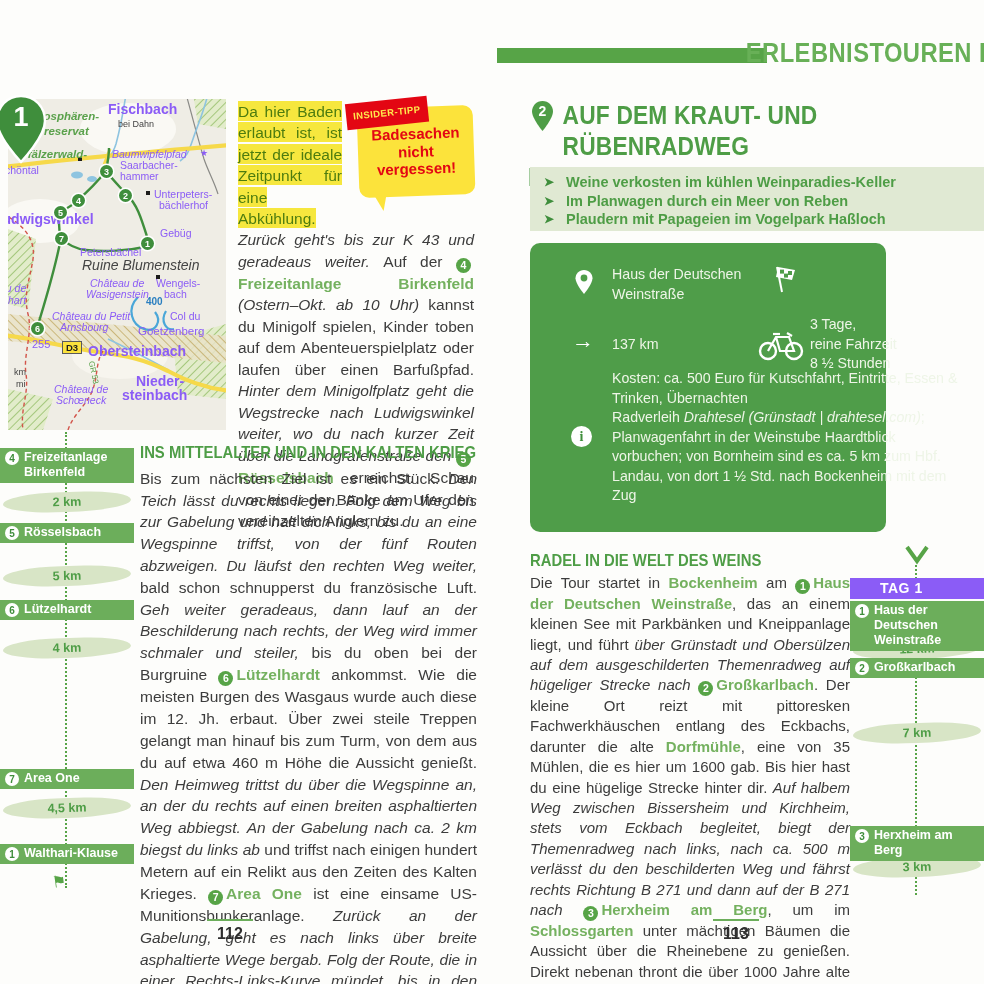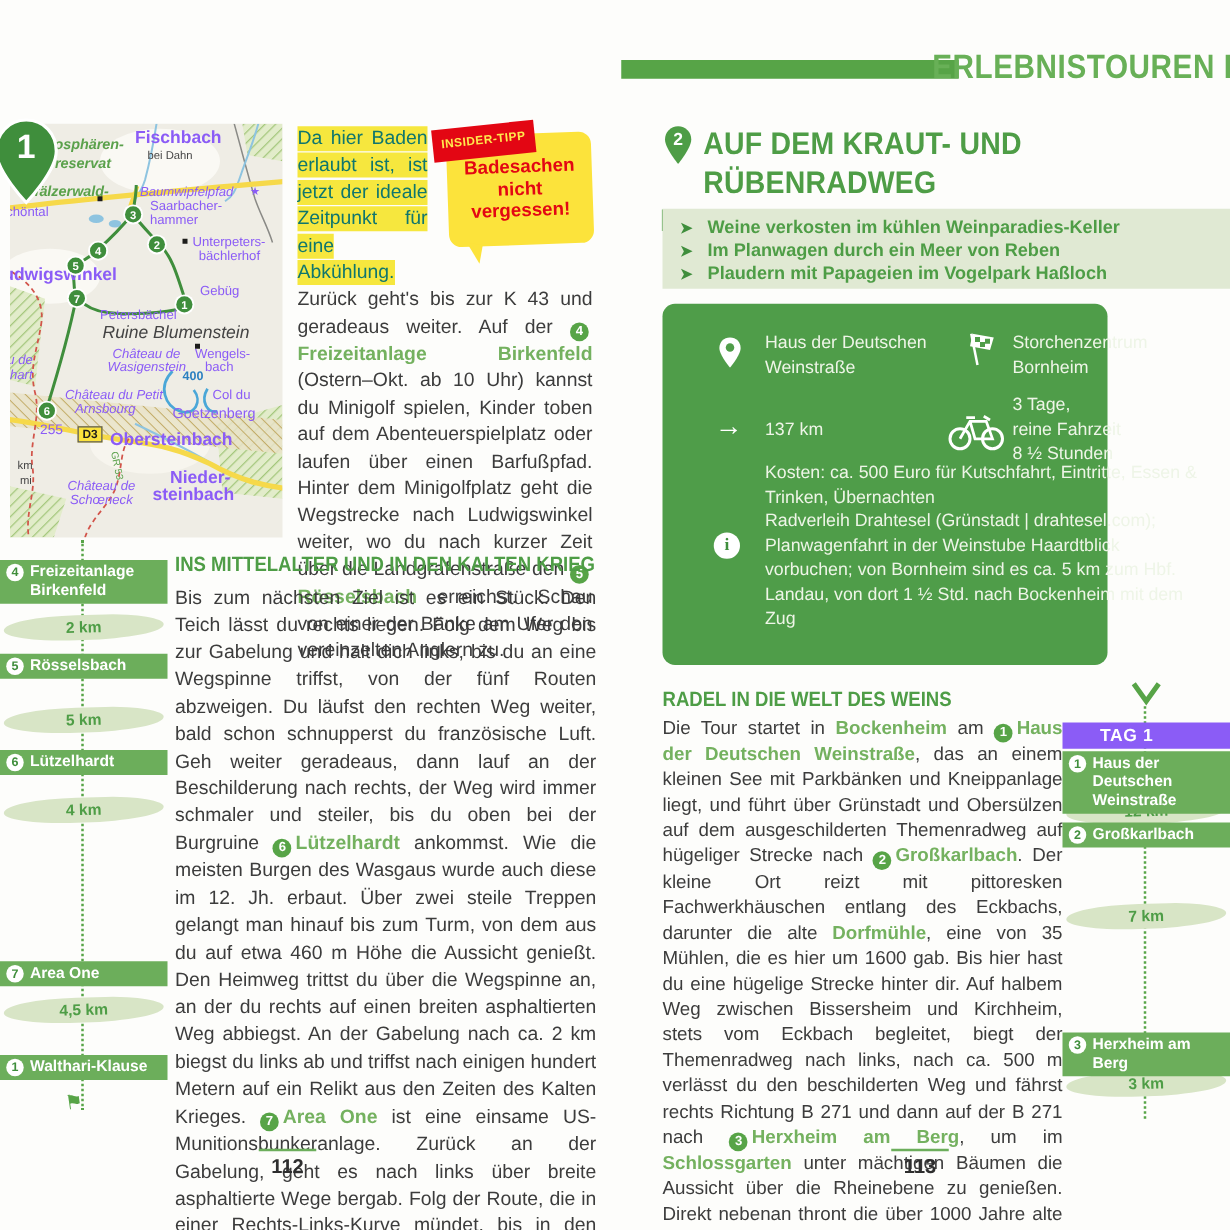--- a/index.html
+++ b/index.html
@@ -25,26 +25,26 @@
           font-size:9px; font-weight:bold; display:flex; align-items:center; justify-content:center;
           box-shadow:0 0 0 1.5px #ffffff; }
   .d3badge { position:absolute; background:#fbe23c; border:1px solid #5a5a5a; font-size:9.5px; font-weight:bold;
              padding:0 3px; color:#1d1d1b; }
   .bigpin { position:absolute; left:-8px; top:92px; width:64px; height:78px; z-index:5; }
   .bigpin span { position:absolute; left:0; top:10px; width:58px; text-align:center; color:#fff;
                  font-size:27px; font-weight:bold; }
 
   
   .just { text-align:justify; hyphens:auto; -webkit-hyphens:auto; }
-  .it   { }
+  .it   { font-style:italic; }
   .lnk  { color:#74b15f; font-weight:bold; }
   .numc { display:inline-flex; align-items:center; justify-content:center; width:15px; height:15px;
           border-radius:50%; background:#57a447; color:#fff; font-size:10.5px; font-weight:bold;
           vertical-align:-2px; margin-right:3px; font-style:normal; }
-  mark.hl { background:#f6e73e; color:#0f766e; padding:1.5px 0;
+  mark.hl { background:#f6e73e; color:#4d7c0f; padding:1.5px 0;
             box-decoration-break:clone; -webkit-box-decoration-break:clone; }
 
   
   .colA { position:absolute; left:238px; top:100px; width:236px; height:342px; font-size:15.5px; line-height:21.5px; }
   .tip { float:right; width:124px; height:110px; position:relative; margin:0 0 4px 8px; }
   .tip-body { position:absolute; left:8px; right:0; top:7px; bottom:14px; background:#fce33b; border-radius:10px;
               transform:rotate(-2deg); display:flex; align-items:center; justify-content:center; text-align:center;
               color:#e30613; font-weight:bold; font-size:15px; line-height:17.5px; padding:4px; }
   .tip-tag { position:absolute; top:0; left:-4px; background:#e30613; color:#ffe94d; font-size:9.5px;
              font-weight:bold; padding:2px 7px; transform:rotate(-6deg); z-index:2; letter-spacing:.4px; }
@@ -303,22 +303,20 @@
     <div class="abs preline" style="left:82px;top:22px;width:158px">Haus der Deutschen
 Weinstraße</div>
 
     <svg class="abs" style="left:243px;top:22px" width="24" height="28" viewBox="0 0 24 28">
       <line x1="4" y1="2" x2="9" y2="27" stroke="#ffffff" stroke-width="2"></line>
       <path d="M5,2 L22,5 L19,15 L3,12 Z" fill="#ffffff"></path>
       <rect x="7" y="4.6" width="4" height="4" fill="#4f9d49"></rect>
       <rect x="15" y="6" width="4" height="4" fill="#4f9d49"></rect>
       <rect x="11" y="8.6" width="4" height="4" fill="#4f9d49"></rect>
     </svg>
-    <div class="abs preline" style="left:280px;top:22px;width:160px">Storchenzentrum
-Bornheim</div>
 
     <div class="abs wicon" style="left:42px;top:88px;font-size:22px;font-weight:bold">→</div>
     <div class="abs" style="left:82px;top:92px">137 km</div>
 
     <svg class="abs" style="left:228px;top:86px" width="46" height="32" viewBox="0 0 46 32">
       <circle cx="10" cy="22" r="8" stroke="#ffffff" stroke-width="2.4" fill="none"></circle>
       <circle cx="36" cy="22" r="8" stroke="#ffffff" stroke-width="2.4" fill="none"></circle>
       <path d="M10,22 L18,8 L31,8 L36,22 L22,22 L18,8" stroke="#ffffff" stroke-width="2.2" fill="none"></path>
       <line x1="15" y1="5" x2="22" y2="5" stroke="#ffffff" stroke-width="2.2"></line>
       <line x1="29" y1="4" x2="34" y2="7" stroke="#ffffff" stroke-width="2.2"></line>

